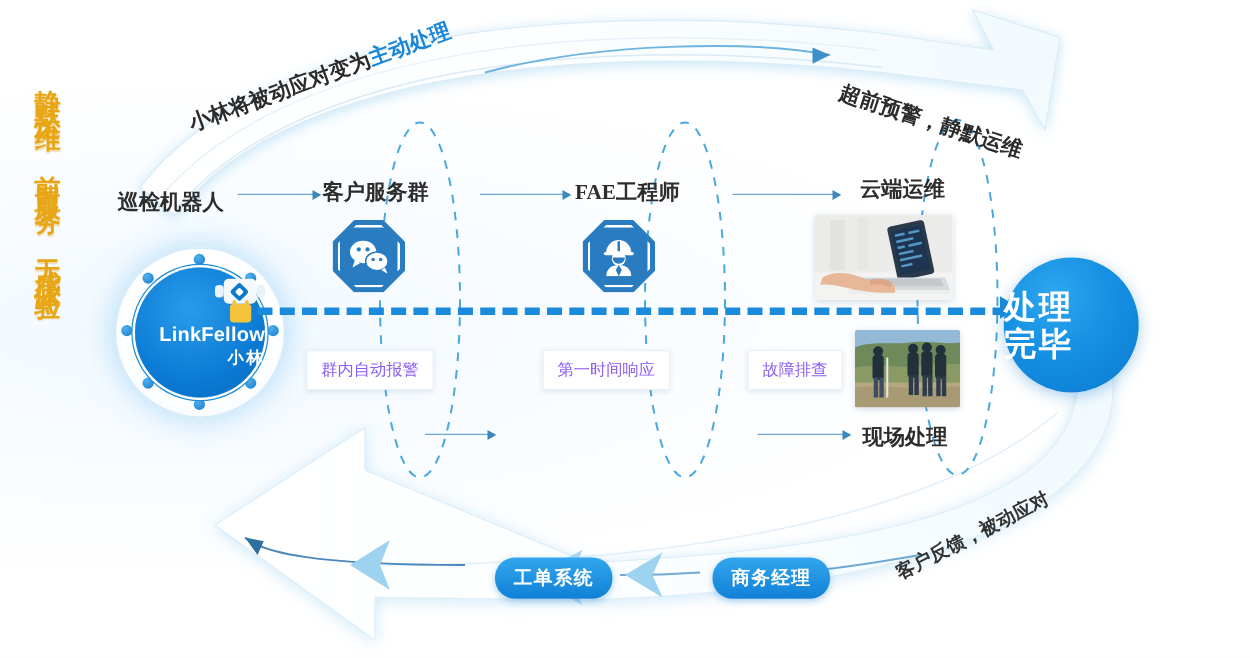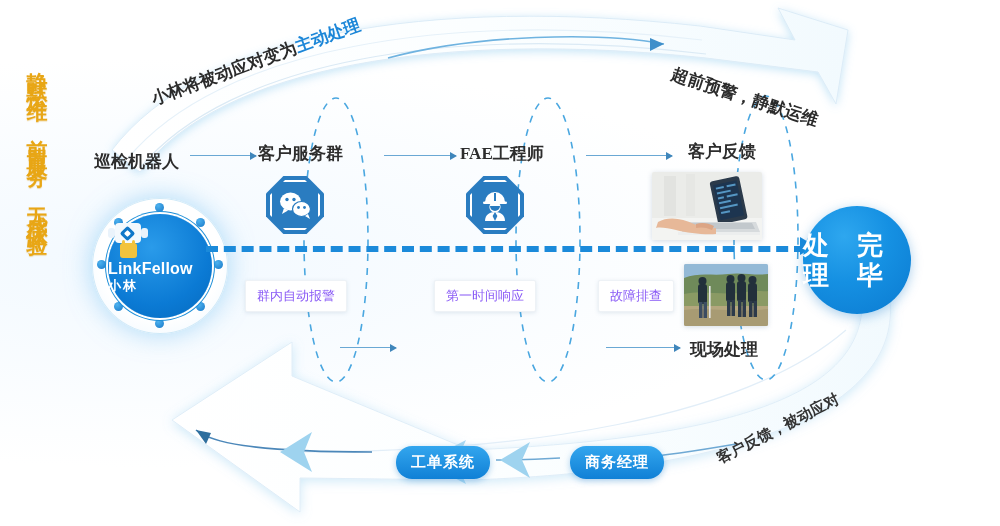--- a/index.html
+++ b/index.html
@@ -39,21 +39,21 @@
   }
   .bolt{
     position:absolute;width:9px;height:9px;border-radius:50%;
     background:radial-gradient(circle at 35% 30%,#4db2ef,#1878c8);
   }
   #logo-inner{
     position:absolute;left:16px;top:16px;right:16px;bottom:16px;
     border-radius:50%;
     background:radial-gradient(circle at 42% 32%,#2a9bea 0%,#0b7ad4 62%,#0669bd 100%);
     box-shadow:0 0 0 2px #ffffff, 0 0 0 3px #1e8fd8;
-    display:flex;flex-direction:column;align-items:flex-start;justify-content:flex-start;
+    display:flex;flex-direction:column;align-items:flex-end;justify-content:flex-start;
     padding-top:9px;box-sizing:border-box;
   }
   .robot{position:relative;width:40px;height:36px;}
   .robot-head{
     position:absolute;left:7px;top:0;width:26px;height:20px;border-radius:4px;
     background:#f4f9fd;
   }
   .robot-ear{position:absolute;top:5px;width:7px;height:10px;border-radius:3px;background:#eaf3fb;}
   .robot-ear.l{left:0;} .robot-ear.r{right:0;}
   .robot-eye{
@@ -118,21 +118,21 @@
   
   .photo{
     position:absolute;border-radius:2px;overflow:hidden;
     box-shadow:0 1px 5px rgba(90,120,150,.25);
   }
 
   
   #done-circle{
     left:803px;top:206px;width:108px;height:108px;border-radius:50%;
     background:radial-gradient(circle at 38% 28%,#2ea7ef 0%,#1590e2 45%,#0b7ad0 100%);
-    display:flex;flex-direction:row;align-items:center;justify-content:center;
+    display:flex;flex-direction:column;align-items:flex-start;justify-content:center;
     box-shadow:0 3px 12px rgba(20,120,200,.35);
   }
   #done-circle span{
     color:#fff;font-size:26px;font-weight:bold;letter-spacing:2px;line-height:30px;
   }
 
   
   .pill{
     position:absolute;border-radius:16px;color:#fff;font-size:15px;font-weight:bold;
     padding:7px 15px;white-space:nowrap;letter-spacing:1px;
@@ -299,21 +299,21 @@
         <path d="M6,32 C6,26 10.5,23 16,23 C21.5,23 26,26 26,32 Z" fill="#ffffff"></path>
         <path d="M16,23 l-2.4,4 l2.4,5 l2.4,-5 Z" fill="#2a7cc0"></path>
       </svg>
     </div>
   </div>
   <div class="sub-chip" style="left:434px;top:280px;">第一时间响应</div>
 
   <div class="thin-arrow" style="left:586px;top:155px;width:86px;"></div>
   <div class="thin-arrow" style="left:606px;top:347px;width:74px;"></div>
 
-  <div class="col-label" style="left:688px;top:140px;">客户反馈</div>
+  <div class="col-label" style="left:688px;top:140px;">云端运维</div>
   <div class="photo" style="left:652px;top:172px;width:110px;height:68px;">
     <svg width="110" height="68" viewBox="0 0 110 68">
       <rect width="110" height="68" fill="#f3f4f2"></rect>
       <rect x="0" y="0" width="110" height="46" fill="#ebece9"></rect>
       <rect x="12" y="4" width="12" height="40" fill="#e2e3e0"></rect>
       <rect x="34" y="2" width="9" height="42" fill="#e6e7e4"></rect>
       <g transform="rotate(-12 78 30)">
         <rect x="62" y="6" width="30" height="44" rx="3" fill="#2b3a4a"></rect>
         <rect x="65" y="10" width="24" height="36" fill="#1d3550"></rect>
         <g fill="#5fa8d8" opacity="0.85">

